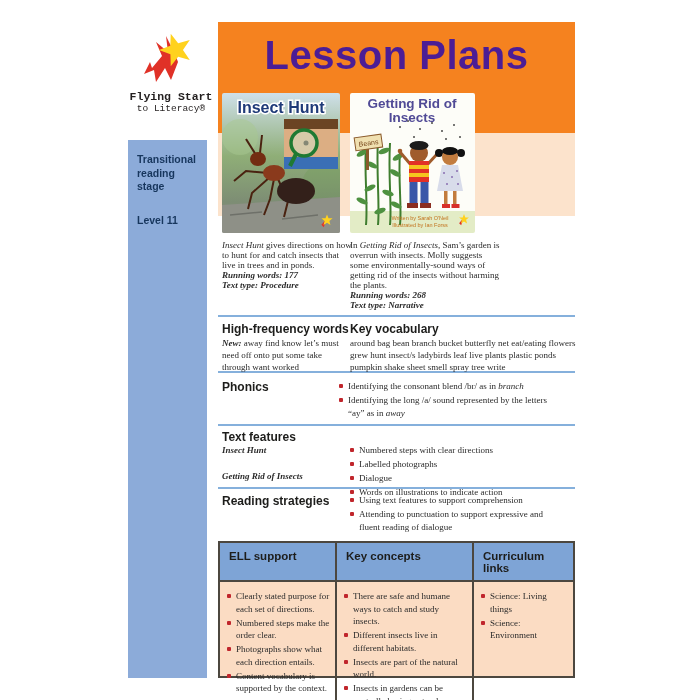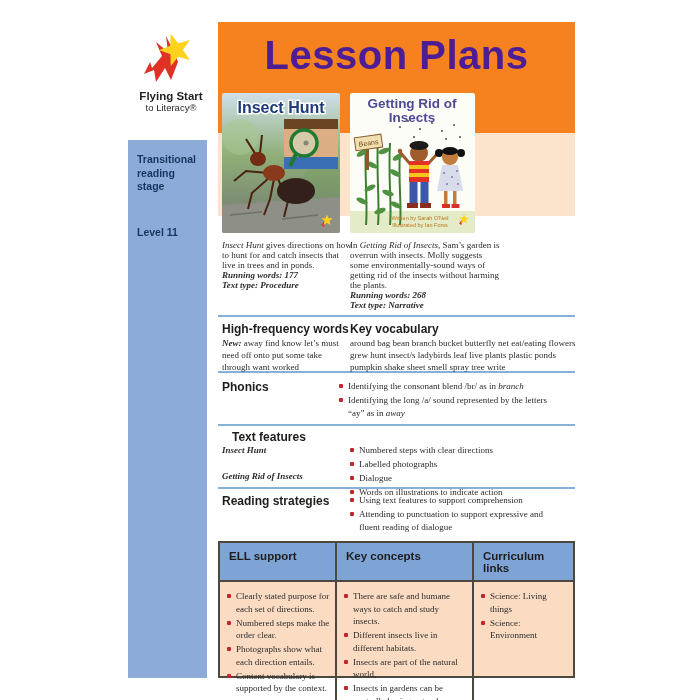--- a/index.html
+++ b/index.html
@@ -1,32 +1,32 @@
 <!DOCTYPE html>
 <html><head>
 <meta charset="utf-8">
 <style>
   html,body { margin:0; padding:0; background:#ffffff; }
   .page { position:relative; width:700px; height:700px; background:#ffffff;
           font-family:"Liberation Sans",sans-serif; overflow:hidden; }
 
   
-  .logo { position:absolute; left:125px; top:26px; width:92px; text-align:center; }
+  .logo { position:absolute; left:125px; top:26px; width:92px; text-align:center;font-family:Liberation Mono, monospace; }
   .logo-title { font-size:11.5px; font-weight:bold; color:#231f1f; line-height:12px; margin-top:2px; }
   .logo-sub   { font-size:9.5px; color:#231f1f; }
 
   
   .orange-band { position:absolute; left:218px; top:22px; width:357px; height:111px; background:#F5821F; }
   .page-title  { text-align:center; font-size:40px; font-weight:bold; color:#4c1d95; padding-top:11px; letter-spacing:.5px; }
   .peach-band  { position:absolute; left:218px; top:133px; width:357px; height:83px; background:#FCE3CC; }
 
   
   .sidebar { position:absolute; left:128px; top:140px; width:79px; height:538px; background:#8CABD9; box-sizing:border-box; padding:13px 9px; }
   .sidebar-txt { font-size:10.5px; font-weight:bold; color:#17365d; line-height:13.5px; }
-  .sidebar-level { margin-top:32px; }
+  .sidebar-level { margin-top:20px; }
 
   
   .cover { position:absolute; top:93px; border-radius:2px; overflow:hidden; z-index:2; }
   .cover1 { left:222px; width:118px; height:140px; }
   .cover2 { left:350px; width:125px; height:140px; }
 
   
   .serif { font-family:"Liberation Serif",serif; color:#2b2b2b; }
   .desc { position:absolute; top:240px; font-size:9px; line-height:10px; }
   .desc1 { left:222px; width:130px; }
@@ -234,21 +234,21 @@
     <li>
         <span class="bullet"></span>
         <span><span>Identifying the consonant blend /br/ as in </span><span class="i">branch</span></span>
       </li>
     <li>
         <span class="bullet"></span>
         <span><span>Identifying the long /a/ sound represented by the letters “ay” as in </span><span class="i">away</span></span>
       </li>
   </ul>
 
-  <div class="heading" style="left:232px; top:430px">Text features</div>
+  <div class="heading" style="left:222px; top:430px">Text features</div>
   <div class="cell serif b" style="left:222px; top:444px">Insect Hunt</div>
   <div class="cell serif b" style="left:222px; top:470px">Getting Rid of Insects</div>
   <ul class="blist" style="position:absolute; left:350px; top:444px; width:226px">
     <li>
         <span class="bullet"></span>
         <span>Numbered steps with clear directions</span>
       </li>
     <li>
         <span class="bullet"></span>
         <span>Labelled photographs</span>

